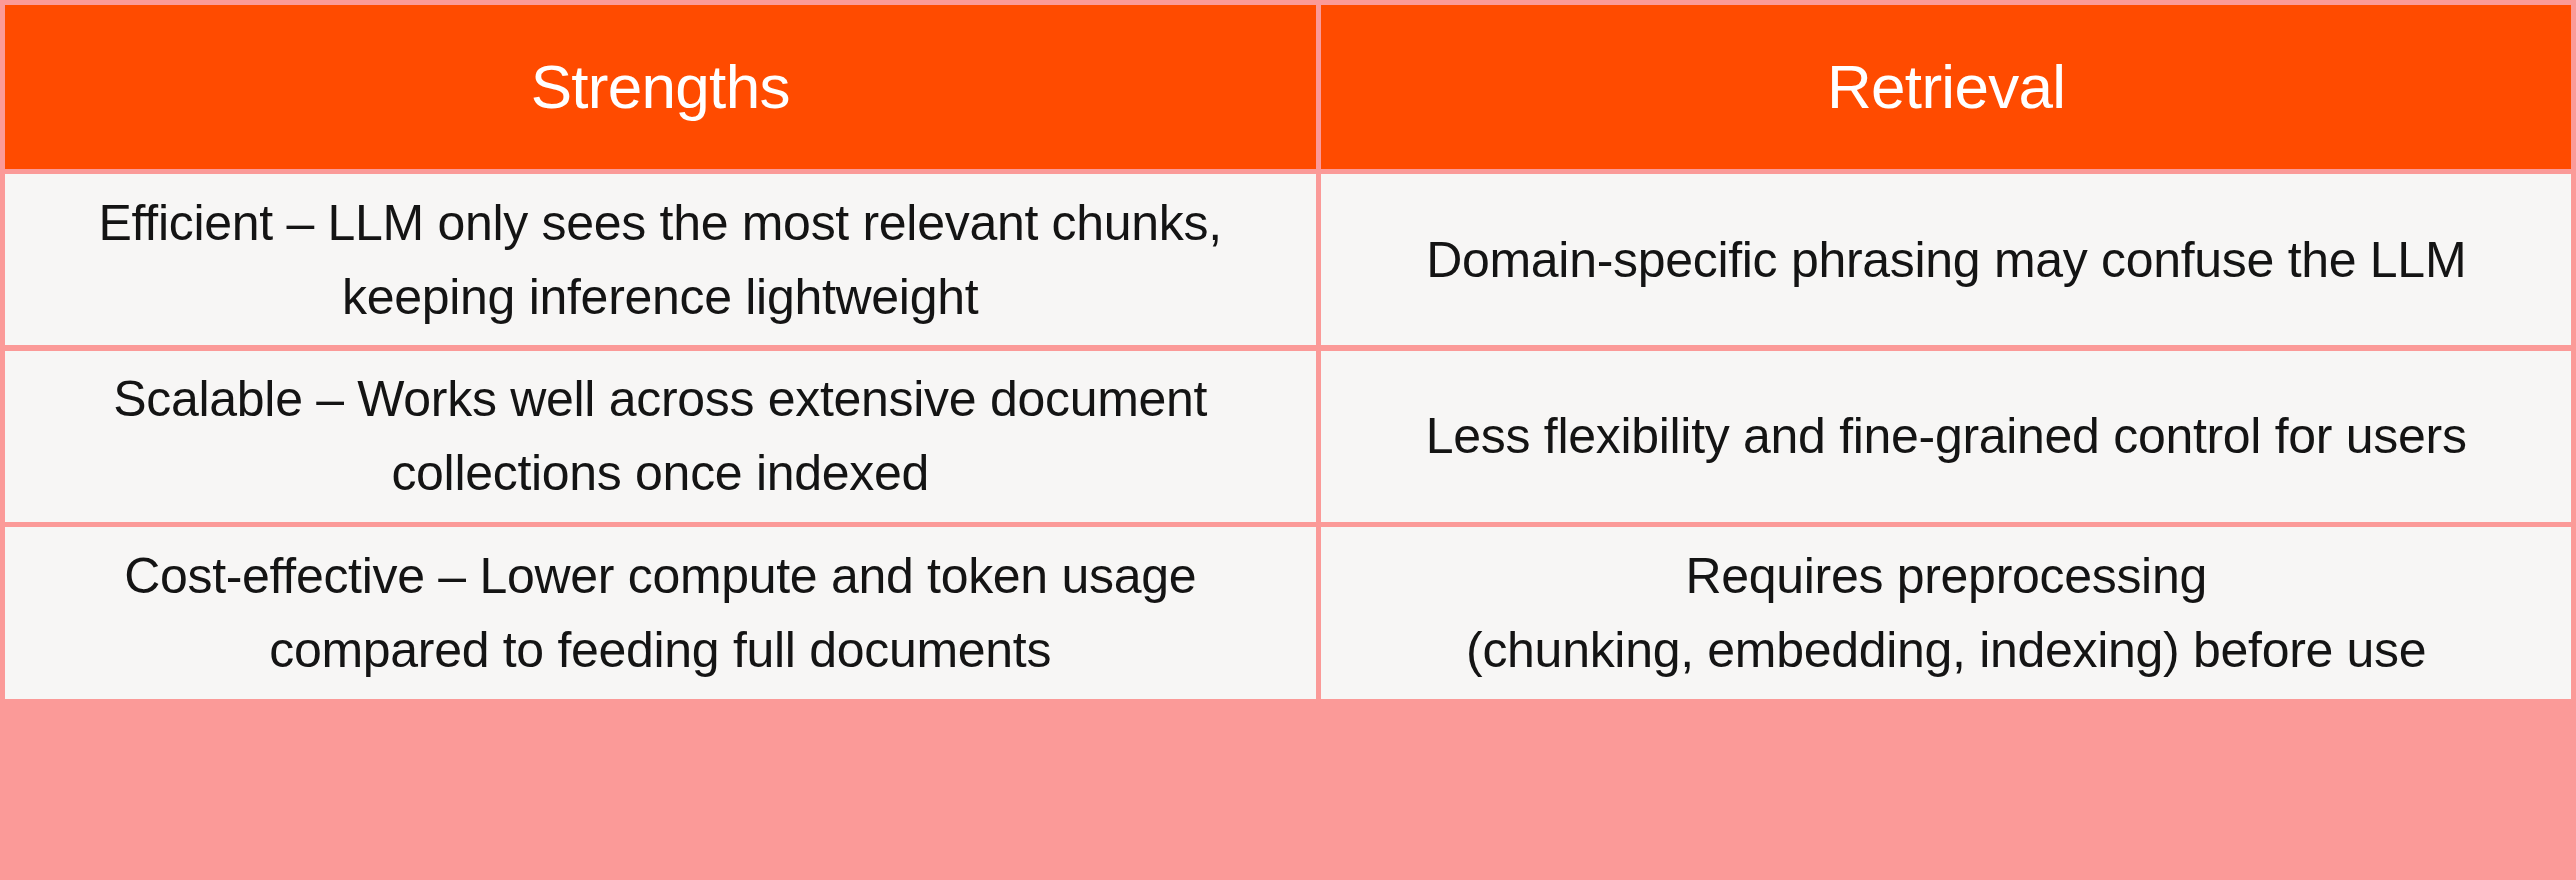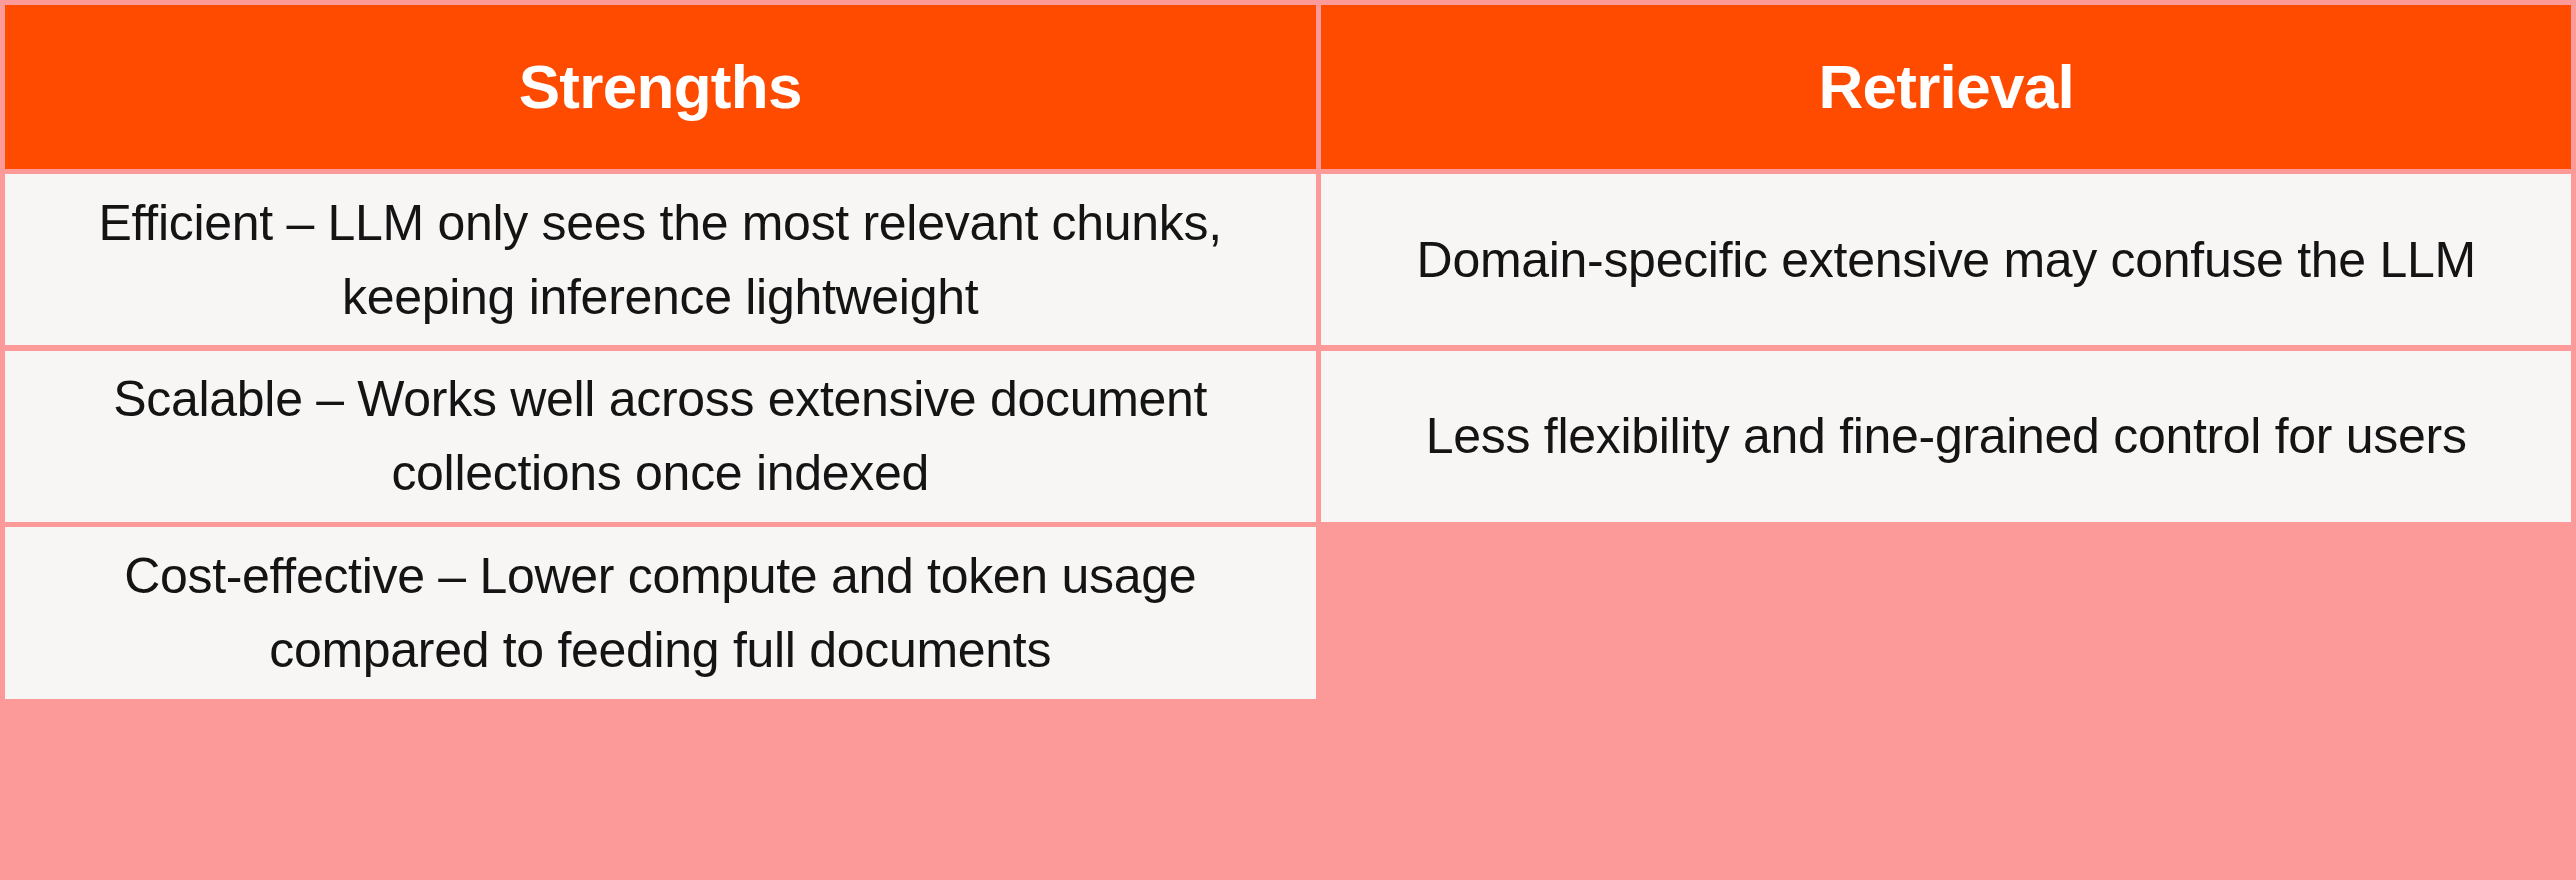--- a/index.html
+++ b/index.html
@@ -27,21 +27,21 @@
     justify-content: center;
     text-align: center;
     box-sizing: border-box;
     padding: 0 27px;
   }
 
   .header-cell {
     background: #FF4B00;           
     color: #FFFFFF;
     font-size: 62px;
-    font-weight: 700;
+    font-weight: 400;
     letter-spacing: -0.7px;
   }
 
   .body-cell {
     background: #F7F6F5;           
     color: #141414;
     font-size: 50px;
     font-weight: 400;
     line-height: 1.48;
     letter-spacing: -0.3px;
@@ -52,23 +52,25 @@
 <body>
 
 <div class="table-wrap">
 
   <div class="cell header-cell">Strengths</div>
   <div class="cell header-cell">Retrieval</div>
 
   <div class="cell body-cell">Efficient – LLM only sees the most relevant chunks,
 keeping inference lightweight</div>
 
-  <div class="cell body-cell">Domain-specific extensive may confuse the LLM</div>
+  <div class="cell body-cell">Domain-specific phrasing may confuse the LLM</div>
 
   <div class="cell body-cell">Scalable – Works well across extensive document
 collections once indexed</div>
   <div class="cell body-cell">Less flexibility and fine-grained control for users</div>
 
   <div class="cell body-cell">Cost-effective – Lower compute and token usage
 compared to feeding full documents</div>
+  <div class="cell body-cell">Requires preprocessing
+(chunking, embedding, indexing) before use</div>
 
 </div>
 
 
 </body></html>

